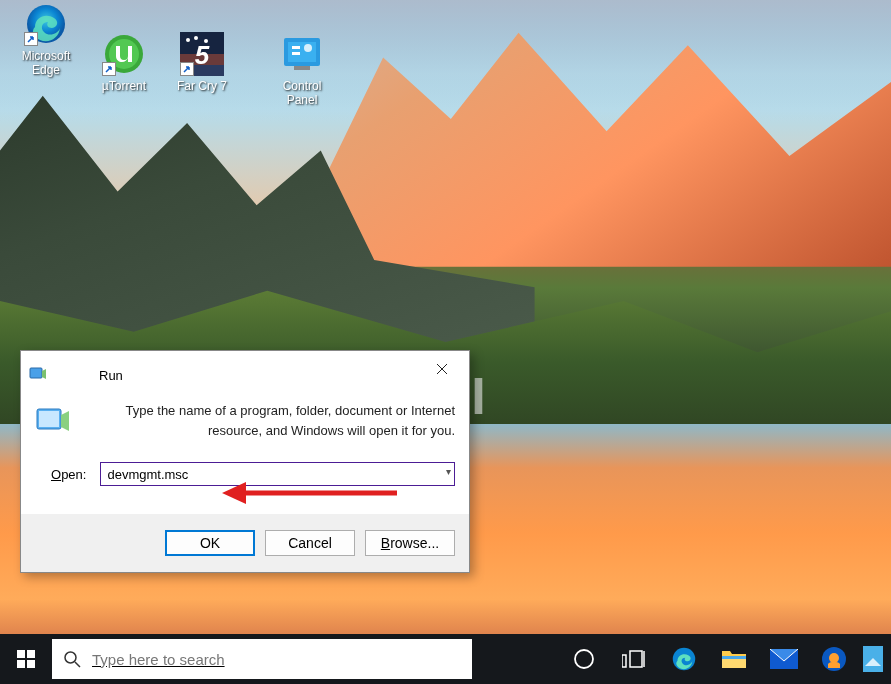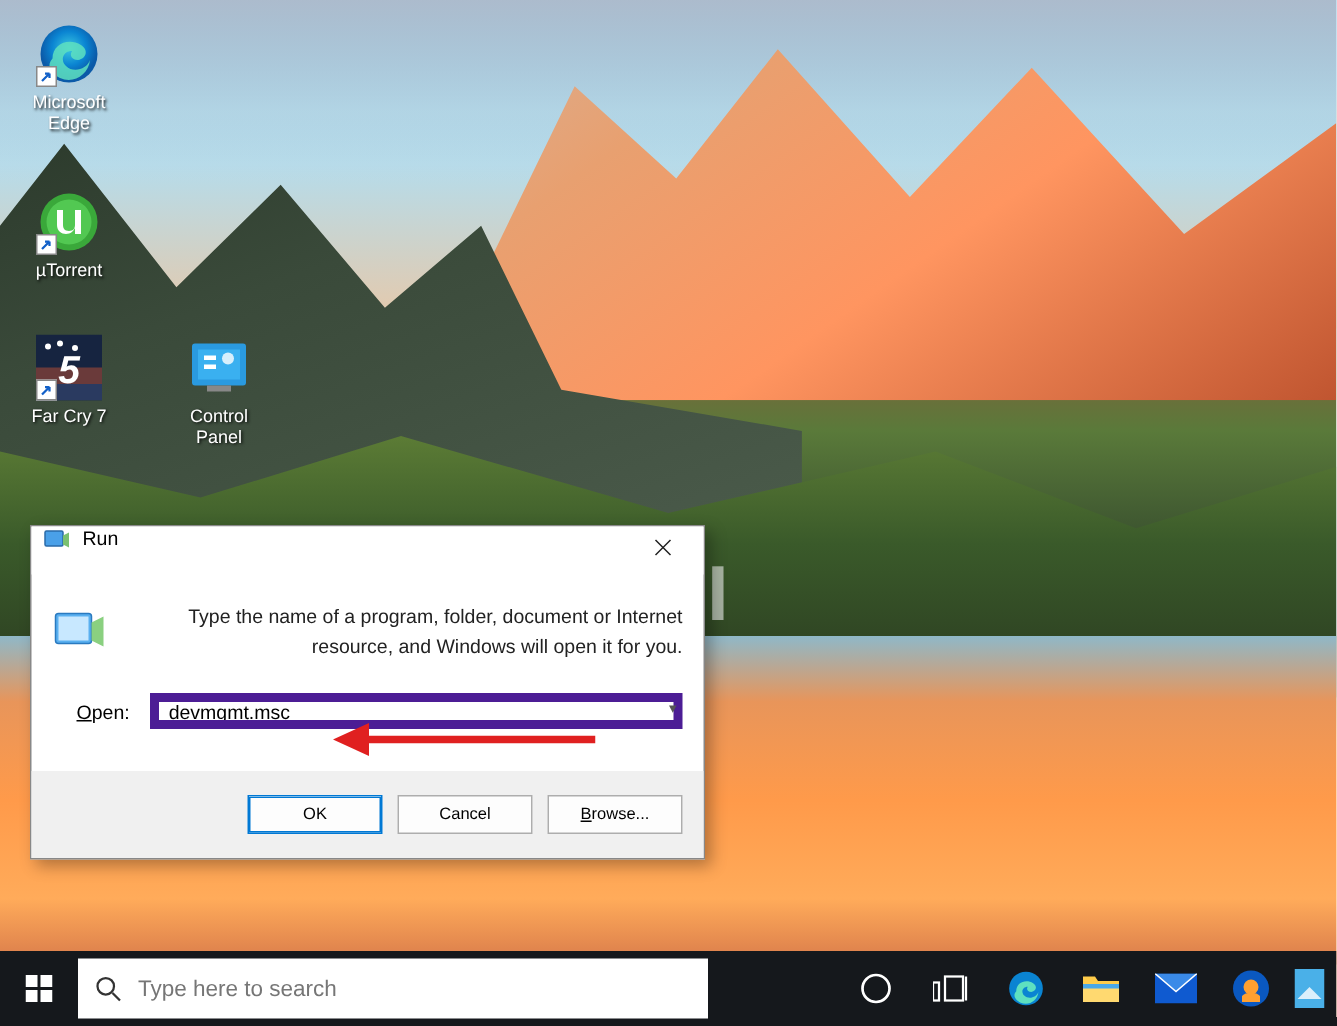--- a/index.html
+++ b/index.html
@@ -19,54 +19,54 @@
     background:linear-gradient(160deg,#2a382a 0%,#3a4a3a 40%,#4a5a4a 100%);
     clip-path:polygon(0 30%,8% 10%,22% 45%,35% 20%,48% 50%,60% 30%,70% 70%,100% 80%,100% 100%,0 100%);}
   .hills { position:absolute; top:38%;left:0;width:100%;height:30%;
     background:linear-gradient(180deg,#6a8a3a 0%,#3a5a2a 50%,#2a3a20 100%);
     clip-path:polygon(0 20%,15% 35%,30% 15%,50% 40%,70% 20%,85% 45%,100% 25%,100% 100%,0 100%);}
   .lake { position:absolute; top:62%;left:0;width:100%;height:32%;
     background:linear-gradient(180deg,#8fb8c8 0%,#e8955a 20%,#ff9a4a 50%,#ffab5a 80%,#d87a4a 100%);}
   .clouds { position:absolute; top:0;left:0;width:100%;height:18%;
     background:linear-gradient(180deg,rgba(180,185,200,.85) 0%,rgba(200,210,220,.4) 60%,transparent 100%);}
   
-  .desktop-icons { position:absolute; top:12px; left:8px; display:flex; flex-direction:column; gap:2px; }
+  .desktop-icons { position:absolute; top:0; left:8px; display:flex; gap:2px; }
   .icon-col { display:flex; gap:24px; }
   .dicon { width:76px; padding:2px; display:flex; flex-direction:column; align-items:center; cursor:pointer;font-size:12px; }
   .dicon-img { width:44px; height:44px; margin-bottom:4px; position:relative; display:flex; align-items:center; justify-content:center; }
   .dicon-label { color:#fff; font-size:12px; text-align:center; text-shadow:1px 1px 2px rgba(0,0,0,.9); line-height:1.15; }
   .shortcut { position:absolute; bottom:0; left:0; width:14px; height:14px; background:#fff; border:1px solid #888; display:flex; align-items:center; justify-content:center; }
   .shortcut svg { width:10px; height:10px; }
   
   .watermark { position:absolute; top:366px; left:344px; font-size:52px; font-weight:800; letter-spacing:2px; color:#f0f0f0; opacity:.6; }
   .watermark span.green { color:#5aaa3a; }
   
   .run-dialog { position:absolute; top:350px; left:20px; width:450px; background:#fff; border:1px solid #888; box-shadow:4px 4px 10px rgba(0,0,0,.3); }
-  .run-titlebar { height:32px; display:flex; align-items:flex-start; padding:0 6px 0 8px; background:#fff; }
+  .run-titlebar { height:32px; display:flex; align-items:flex-end; padding:0 6px 0 8px; background:#fff;gap:44px; }
   .run-titlebar .ricon { width:18px; height:18px; margin-right:8px; display:flex; align-items:center; justify-content:center; }
   .run-titlebar .title { flex:1; font-size:13px; }
   .run-close { width:42px; height:28px; display:flex; align-items:center; justify-content:center; cursor:pointer; }
   .run-body { padding:18px 14px 22px 14px; display:flex; gap:14px;text-align:right; }
   .run-body .ricon-lg { width:36px; height:36px; flex:0 0 36px; margin-top:2px; }
   .run-body .desc { font-size:13px; color:#222; line-height:1.5; }
   .run-input-row { display:flex; align-items:center; padding:0 14px 28px 30px; gap:14px; position:relative; }
   .run-input-row label { font-size:13px; }
   .run-input-row label u { text-decoration:underline; }
   .open-combo { flex:1; position:relative; }
-  .open-combo input { width:100%; height:24px; padding:2px 22px 2px 6px; font-size:13px; border:6px solid #4c1d95; outline:none; }
+  .open-combo input { width:100%; height:24px; padding:2px 22px 2px 6px; font-size:13px; border:1px solid #4c1d95; outline:none; }
   .open-combo .chev { position:absolute; right:4px; top:4px; font-size:10px; color:#555; }
   .run-buttons { background:#f0f0f0; padding:16px 14px; display:flex; justify-content:flex-end; gap:10px; }
-  .run-buttons button { width:90px; height:26px; font-size:11px; background:#fdfdfd; border:1px solid #adadad; cursor:pointer; }
+  .run-buttons button { width:90px; height:26px; font-size:14px; background:#fdfdfd; border:1px solid #adadad; cursor:pointer; }
   .run-buttons button.ok { border-color:#0078d4; box-shadow:inset 0 0 0 1px #0078d4; }
   
   .arrow { position:absolute; top:480px; left:222px; width:175px; height:26px; }
   
   .taskbar { position:absolute; bottom:0; left:0; width:100%; height:50px; background:#15181c; display:flex; align-items:center; }
   .start-btn { width:52px; height:100%; display:flex; align-items:center; justify-content:center; cursor:pointer; }
-  .search-box { width:420px; height:40px; margin:0; background:#fff; display:flex; align-items:center; cursor:text; }
+  .search-box { width:420px; height:40px; margin:0; background:#fff; display:flex; align-items:center; cursor:text;text-decoration:underline; }
   .search-box .sicon { width:40px; display:flex; justify-content:center; }
   .search-box .stext { color:#767676; font-size:15px; }
   .task-icons { display:flex; align-items:center; height:100%; margin-left:auto; margin-right:4px }
   .ticon { width:50px; height:100%; display:flex; align-items:center; justify-content:center; cursor:pointer; }
 </style>
 </head>
 <body>
 
 <div class="desktop">
   <div class="sky"></div>

